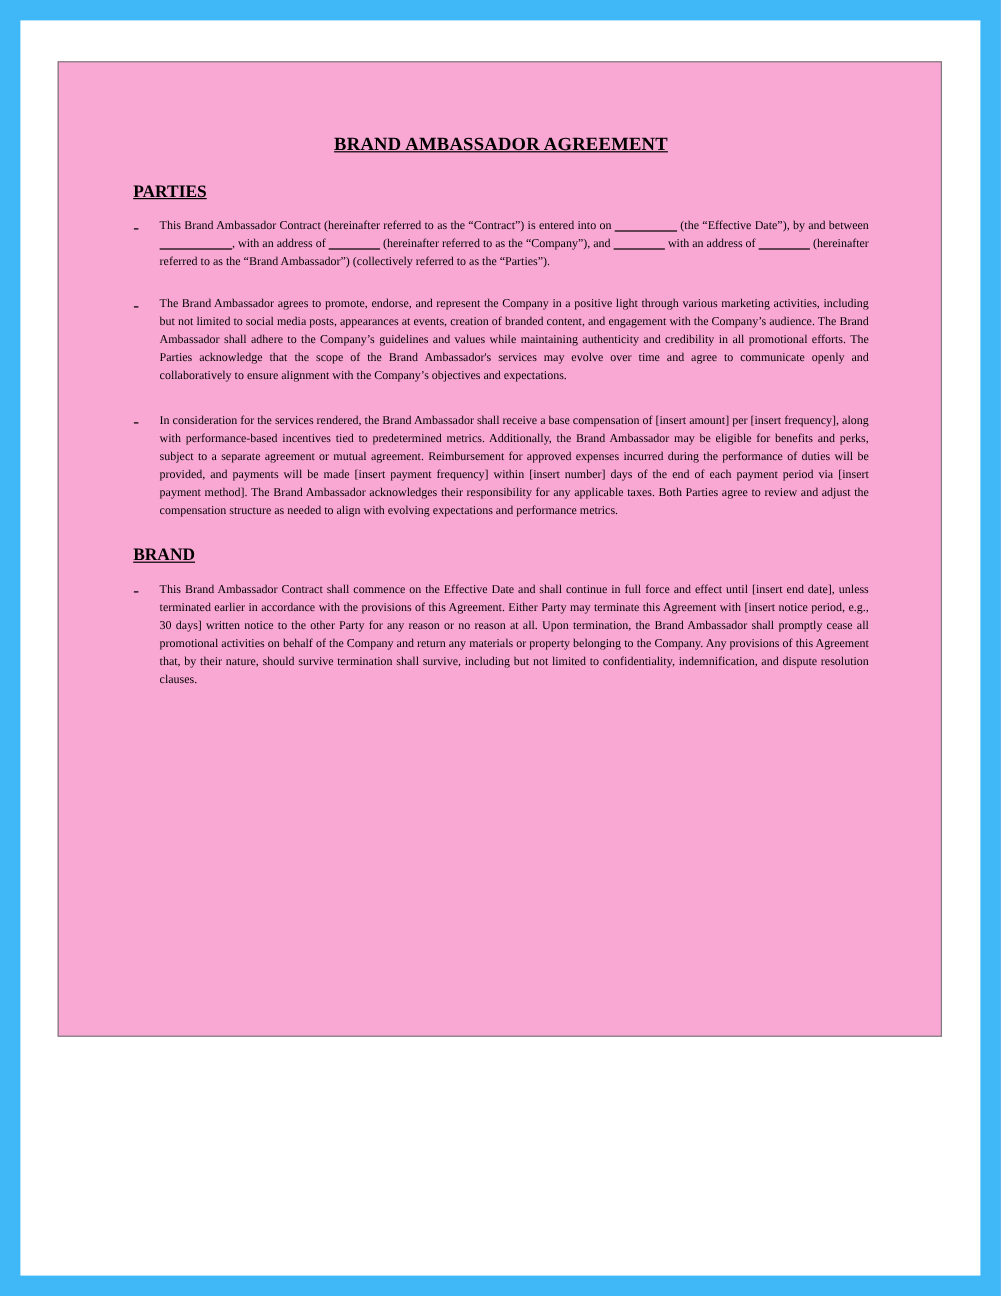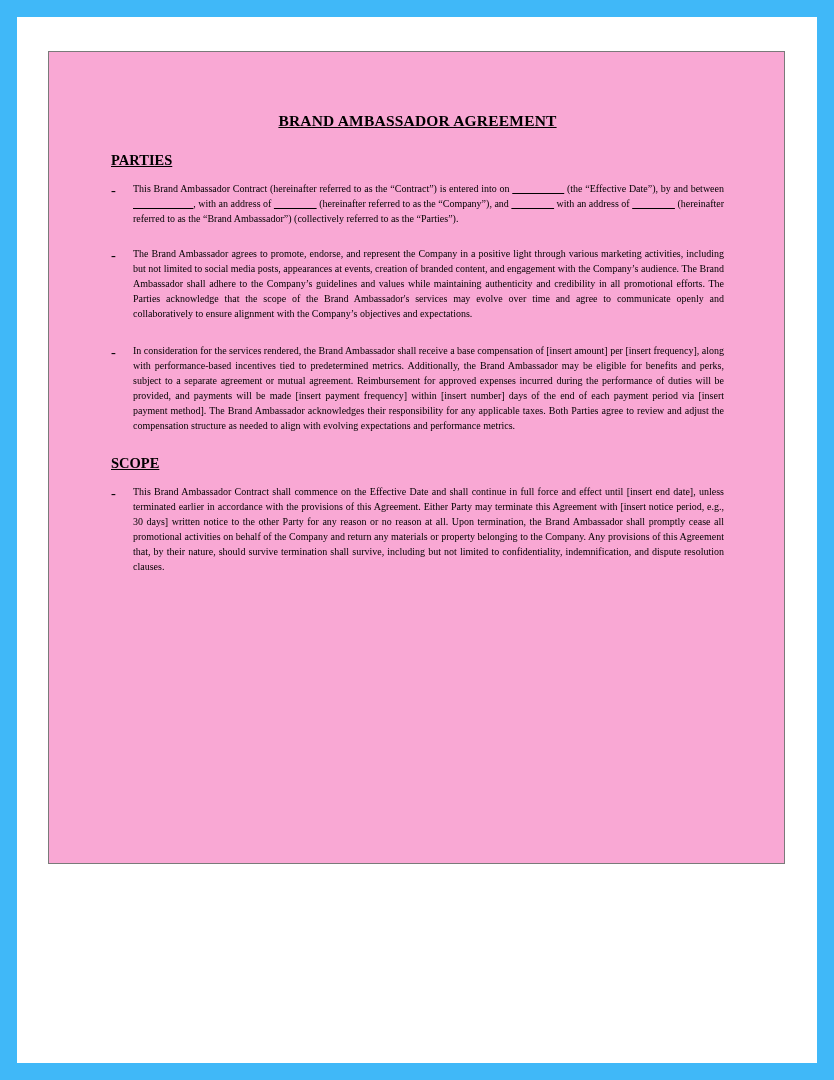--- a/index.html
+++ b/index.html
@@ -111,21 +111,21 @@
       <div class="clause gap-after-scope">
         <div class="clause-bullet">-</div>
         <div class="clause-text">The Brand Ambassador agrees to promote, endorse, and represent the Company in a positive light through various marketing activities, including but not limited to social media posts, appearances at events, creation of branded content, and engagement with the Company’s audience. The Brand Ambassador shall adhere to the Company’s guidelines and values while maintaining authenticity and credibility in all promotional efforts. The Parties acknowledge that the scope of the Brand Ambassador's services may evolve over time and agree to communicate openly and collaboratively to ensure alignment with the Company’s objectives and expectations.</div>
       </div>
 
       <div class="clause gap-after-scope">
         <div class="clause-bullet">-</div>
         <div class="clause-text">In consideration for the services rendered, the Brand Ambassador shall receive a base compensation of [insert amount] per [insert frequency], along with performance-based incentives tied to predetermined metrics. Additionally, the Brand Ambassador may be eligible for benefits and perks, subject to a separate agreement or mutual agreement. Reimbursement for approved expenses incurred during the performance of duties will be provided, and payments will be made [insert payment frequency] within [insert number] days of the end of each payment period via [insert payment method]. The Brand Ambassador acknowledges their responsibility for any applicable taxes. Both Parties agree to review and adjust the compensation structure as needed to align with evolving expectations and performance metrics.</div>
       </div>
 
-      <div class="section-heading">SCOPE</div>
+      <div class="section-heading">BRAND</div>
       <div class="clause gap-after-scope">
         <div class="clause-bullet">-</div>
         <div class="clause-text">This Brand Ambassador Contract shall commence on the Effective Date and shall continue in full force and effect until [insert end date], unless terminated earlier in accordance with the provisions of this Agreement. Either Party may terminate this Agreement with [insert notice period, e.g., 30 days] written notice to the other Party for any reason or no reason at all. Upon termination, the Brand Ambassador shall promptly cease all promotional activities on behalf of the Company and return any materials or property belonging to the Company. Any provisions of this Agreement that, by their nature, should survive termination shall survive, including but not limited to confidentiality, indemnification, and dispute resolution clauses.</div>
       </div>
 
 
     </div>
   </div>
 </div>
 

